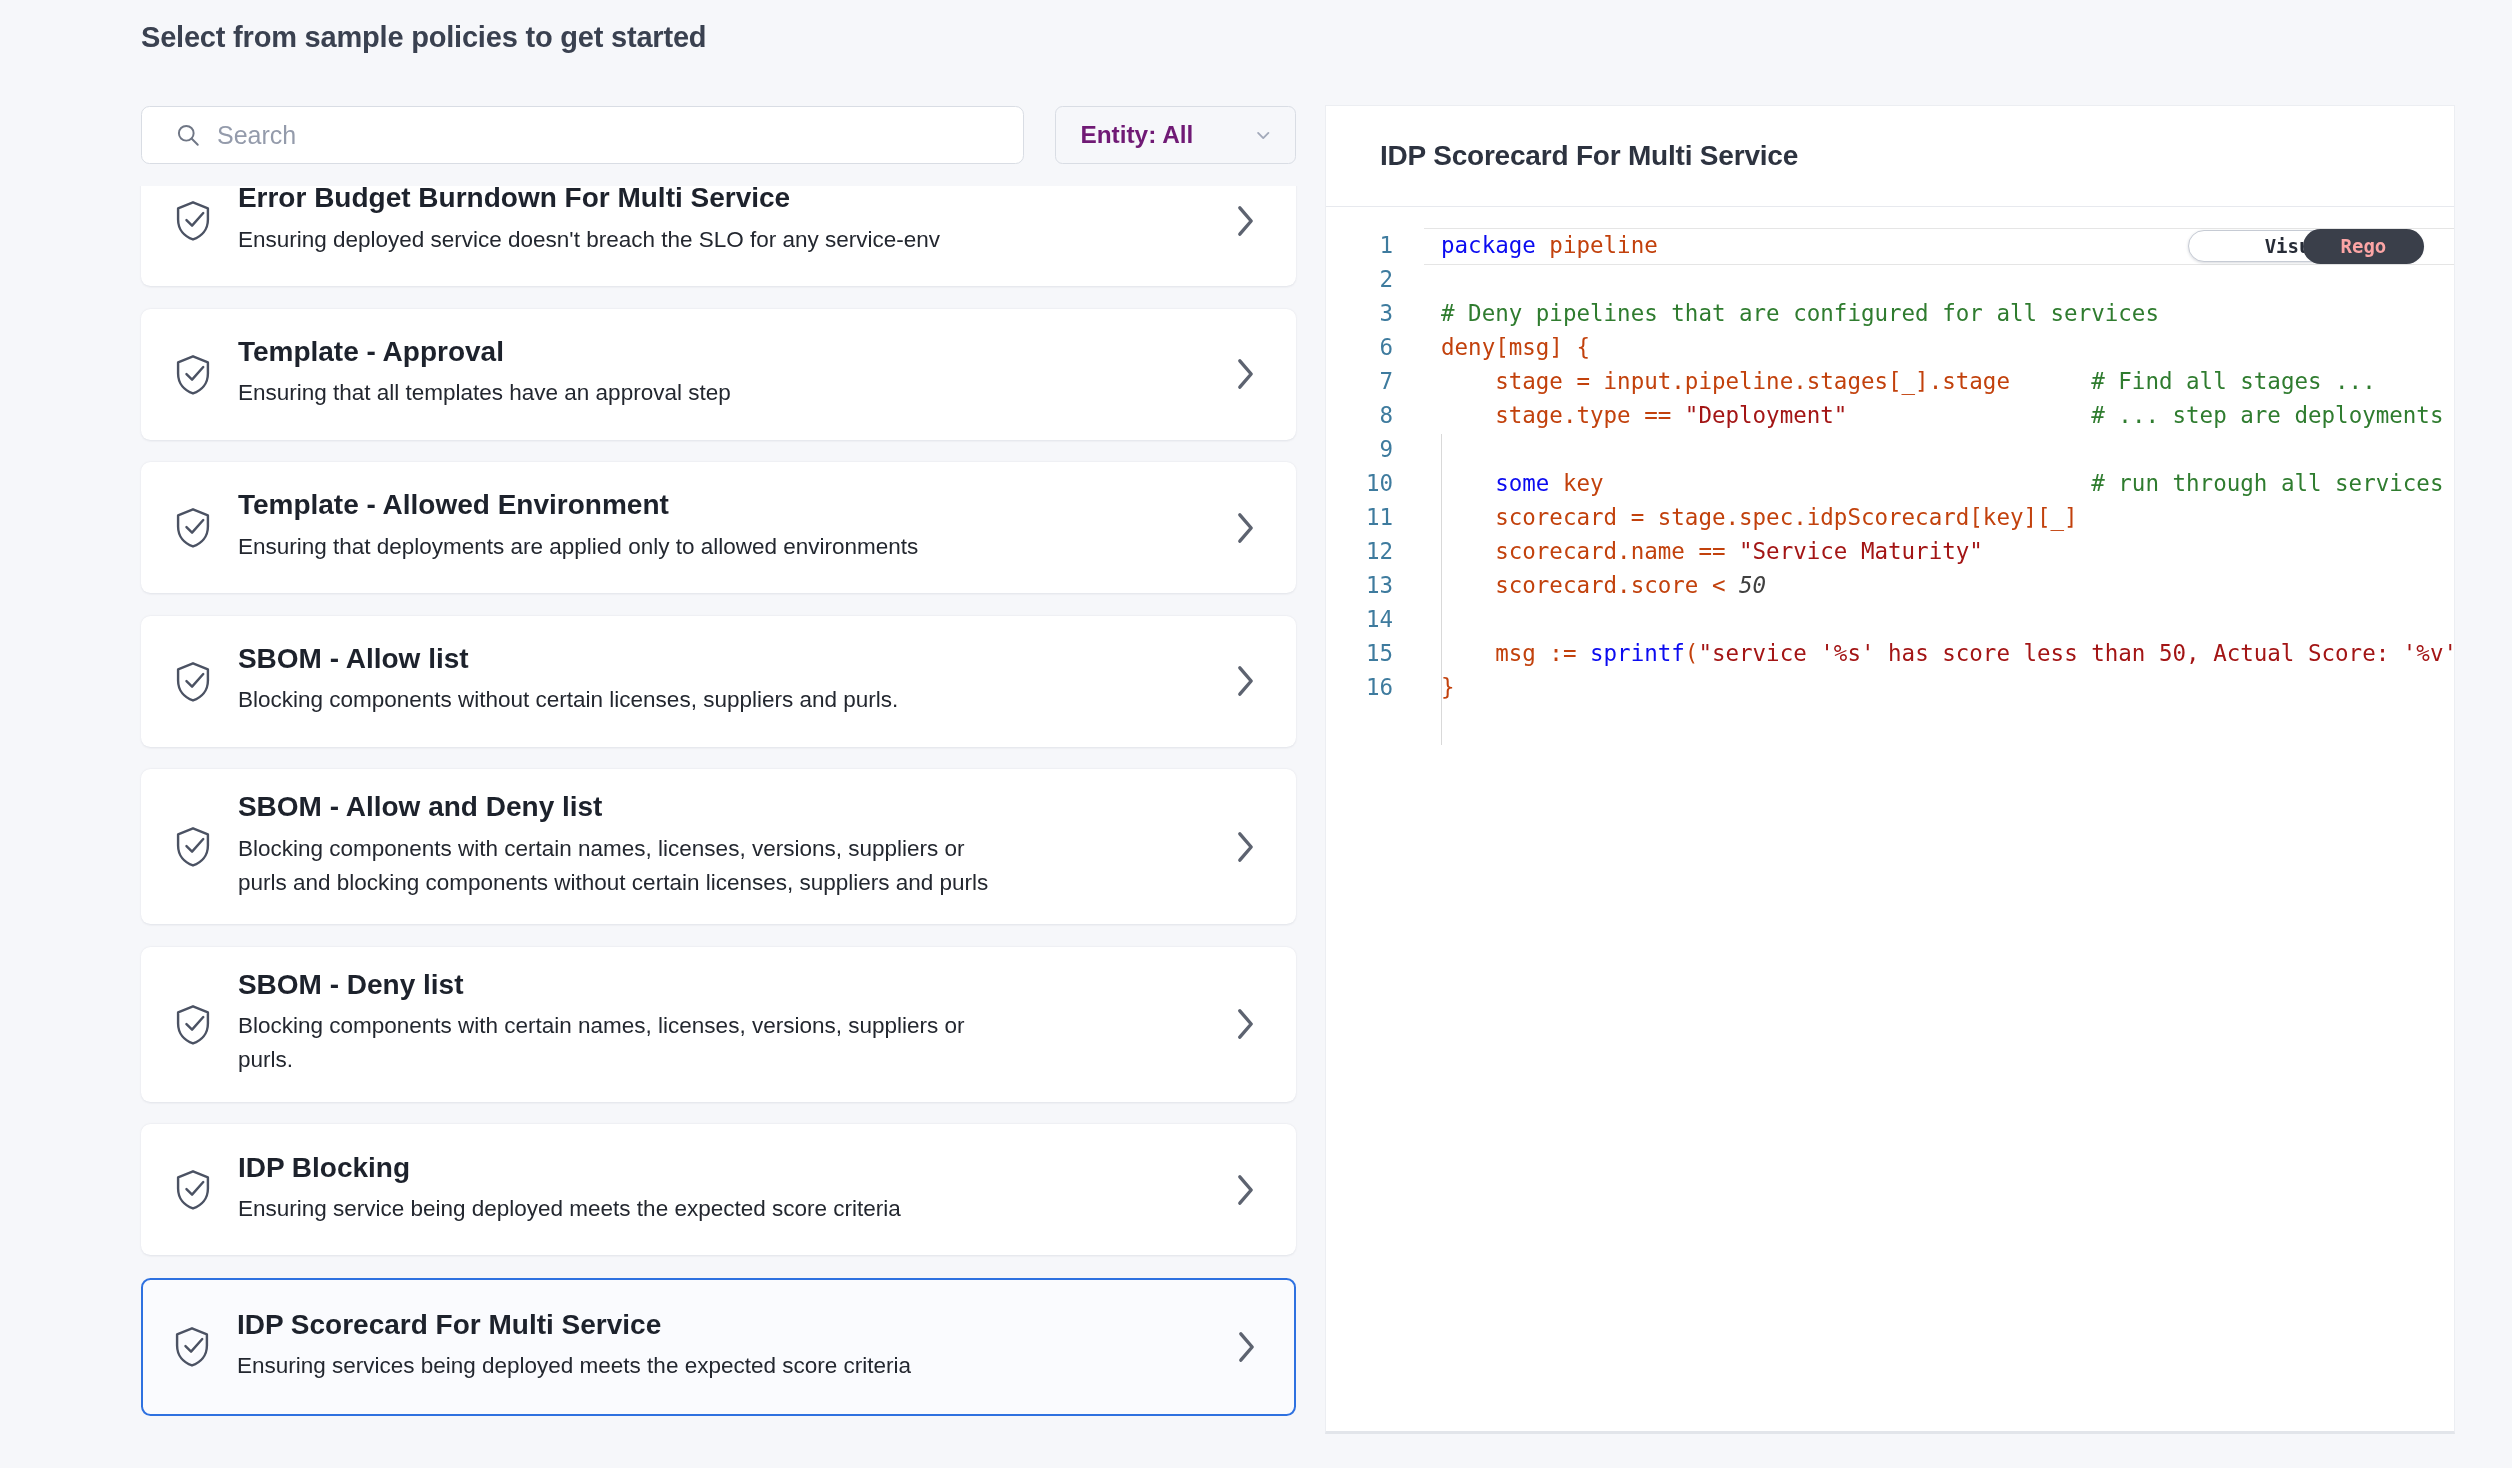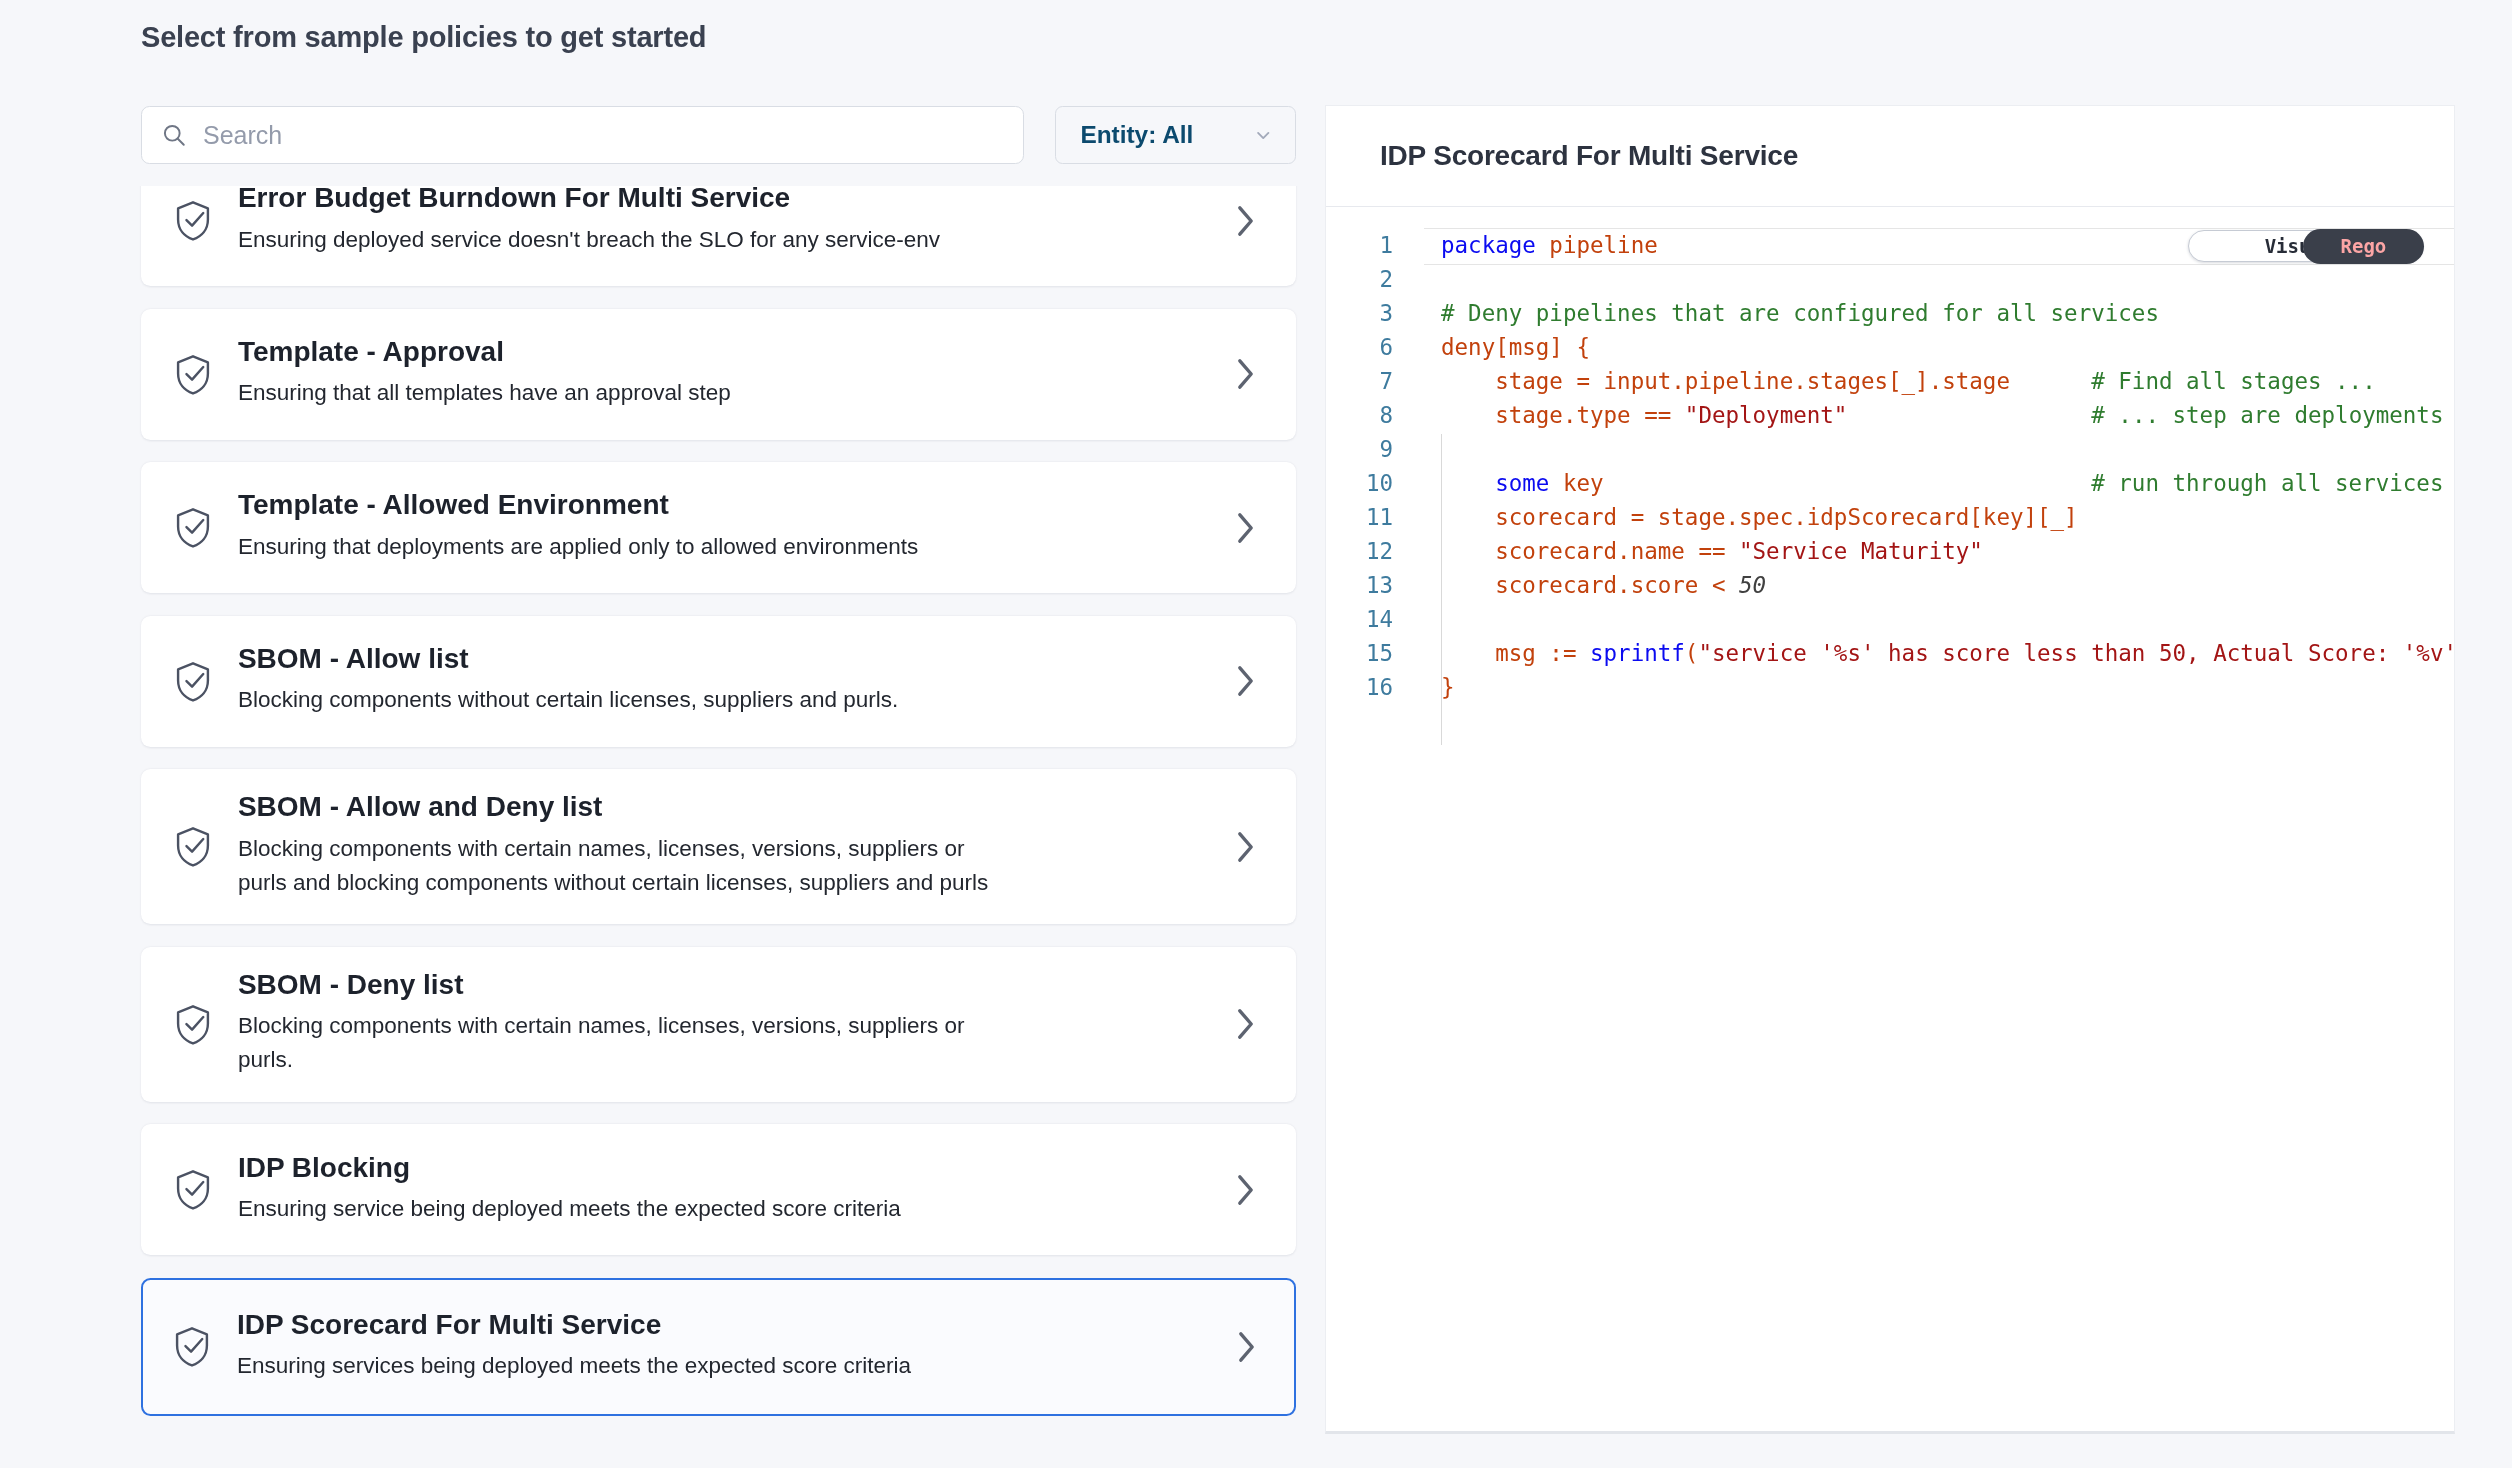--- a/index.html
+++ b/index.html
@@ -12,33 +12,33 @@
   
   #page-title{
     position:absolute;left:141px;top:0px;
     font-size:29px;font-weight:700;color:#3a4150;letter-spacing:-0.2px;line-height:36px;
   }
   
   #controls{position:absolute;left:141px;top:106px;width:1155px;height:58px;display:flex;gap:31px;}
   #search-box{
     flex:1;height:58px;box-sizing:border-box;background:#ffffff;
     border:1.4px solid #d9dde4;border-radius:8.4px;
-    display:flex;align-items:center;padding:0 19px;gap:14px;
+    display:flex;align-items:center;padding:0 33px;gap:14px;
   }
   #search-box input{
     border:none;outline:none;flex:1;font-size:25px;color:#2b303b;background:transparent;
     font-family:"Liberation Sans","DejaVu Sans",sans-serif;
   }
   #search-box input::placeholder{color:#949bab;}
   #entity-select{
     width:241px;height:58px;box-sizing:border-box;background:#f6f7fa;
     border:1.4px solid #d9dde4;border-radius:7.5px;cursor:pointer;
     display:flex;align-items:center;justify-content:space-between;padding:0 20.7px 0 24.4px;
   }
-  #entity-select .lbl{font-size:24.4px;font-weight:600;color:#0c4a6e;}
+  #entity-select .lbl{font-size:24.4px;font-weight:600;color:#701a75;}
   
   #list-viewport{position:absolute;left:139px;top:186px;width:1160px;height:1249px;overflow:hidden;}
   #policy-list{display:flex;flex-direction:column;gap:22.5px;margin-top:-31px;padding-left:1.9px;}
   .card{
     width:1155px;min-height:131px;box-sizing:border-box;background:#ffffff;border-radius:9.4px;
     box-shadow:0 0.9px 2.8px rgba(30,40,65,.06),0 0.9px 1.9px rgba(30,40,65,.04);
     display:flex;align-items:center;padding:24.4px 41px 24.4px 34px;cursor:pointer;
   }
   .card.selected{
     border:2.8px solid #2e71e0;background:#fafbfe;min-height:138px;

